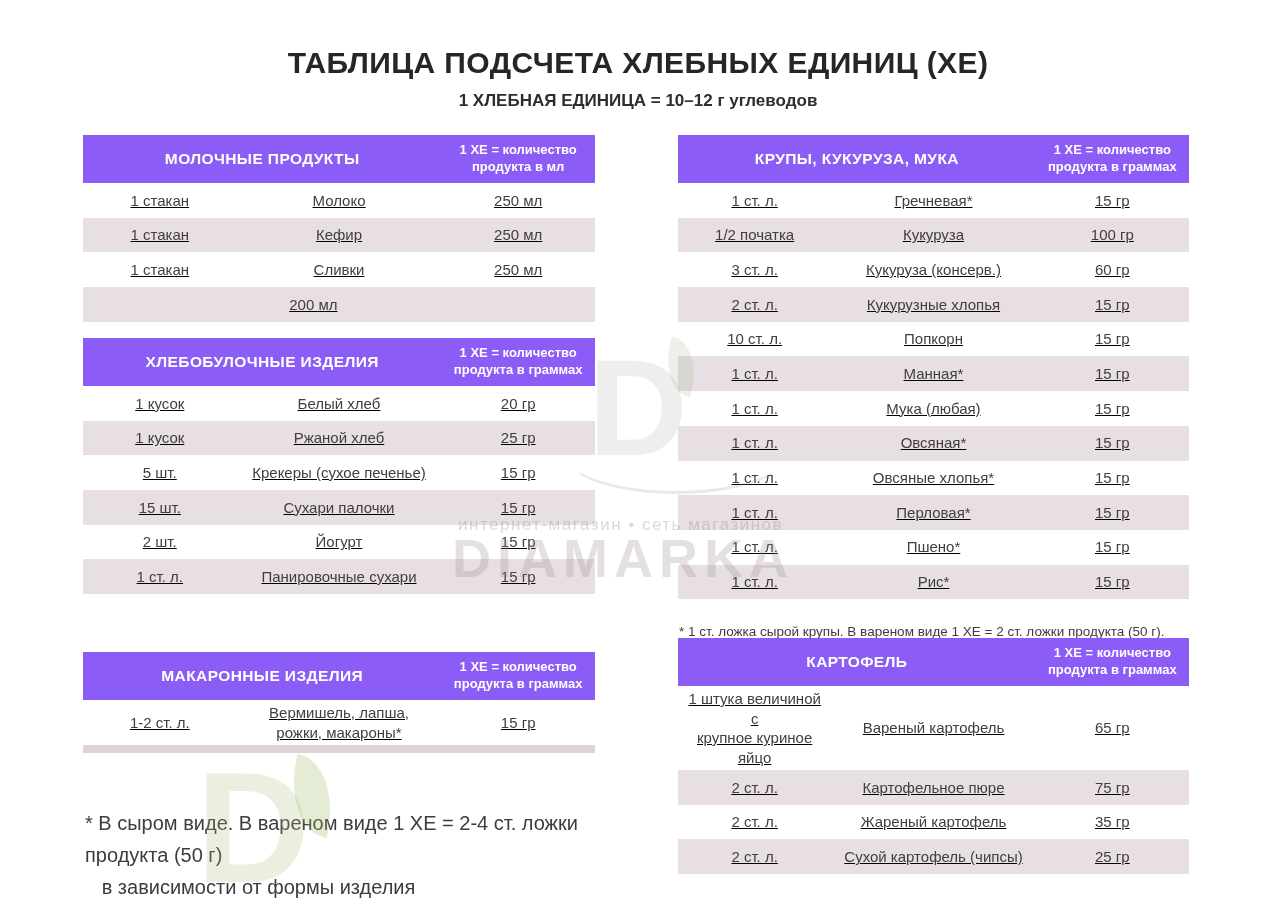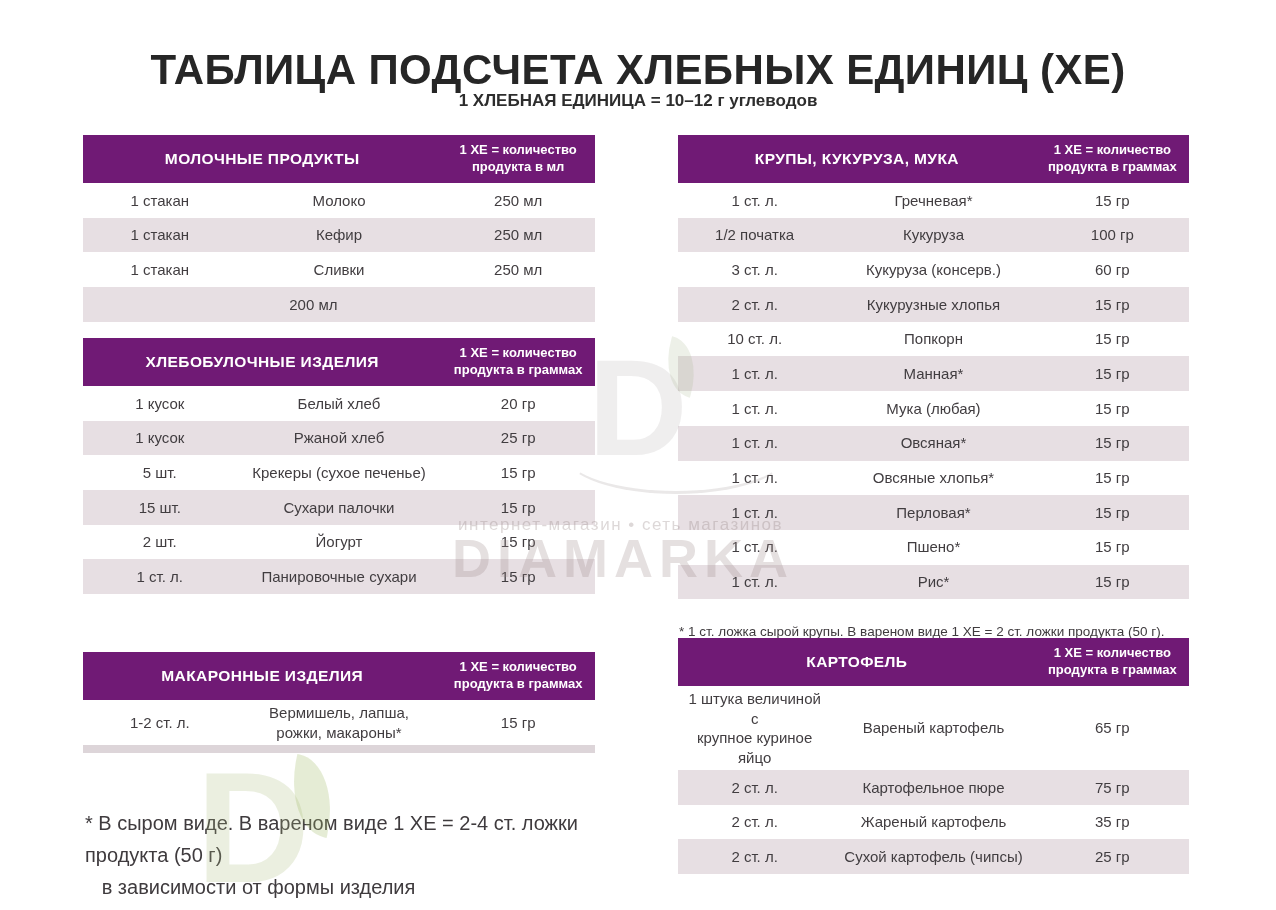--- a/index.html
+++ b/index.html
@@ -3,43 +3,43 @@
 <meta charset="utf-8">
 <style>
   * { margin:0; padding:0; box-sizing:border-box; }
   html,body { background:#ffffff; }
   body { font-family:"Liberation Sans","DejaVu Sans",sans-serif; }
   .canvas { position:relative; width:1276px; height:910px; background:#ffffff; overflow:hidden; }
 
   
   .page-title {
     position:absolute; top:46px; left:0; width:100%;
-    text-align:center; font-size:42px; font-weight:800;
+    text-align:center; font-size:30px; font-weight:800;
     color:#262626; letter-spacing:0.4px;
   }
   .page-subtitle {
     position:absolute; top:91px; left:0; width:100%;
     text-align:center; font-size:17px; font-weight:700; color:#2d2d2d;
   }
 
   
   .tbl { position:absolute; }
   .tbl-head {
     display:flex; align-items:center;
-    background:#701a75; color:#ffffff; min-height:48px;
+    background:#8b5cf6; color:#ffffff; min-height:48px;
   }
   .tbl-title {
     flex:0 0 70%; text-align:center; font-weight:700;
     font-size:15.5px; letter-spacing:0.4px; text-transform:uppercase;
   }
   .tbl-unit {
     flex:0 0 30%; text-align:center; font-weight:700;
     font-size:13px; line-height:1.3; padding:4px 10px;
   }
-  .tbl-body { width:100%; }
+  .tbl-body { width:100%;text-decoration:underline; }
   .tr { display:flex; align-items:center; min-height:34.7px; background:#ffffff; }
   .tbl-body .tr:nth-child(even) { background:#e7dfe3; }
   .td {
     font-size:15px; color:#413d40; text-align:center;
     line-height:1.3; padding:3px 6px; white-space:pre-line;
   }
   .td.qty     { flex:0 0 30%; }
   .td.product { flex:0 0 40%; }
   .td.amount  { flex:0 0 30%; }
   .strip { height:8px; background:#ddd5d9; }

